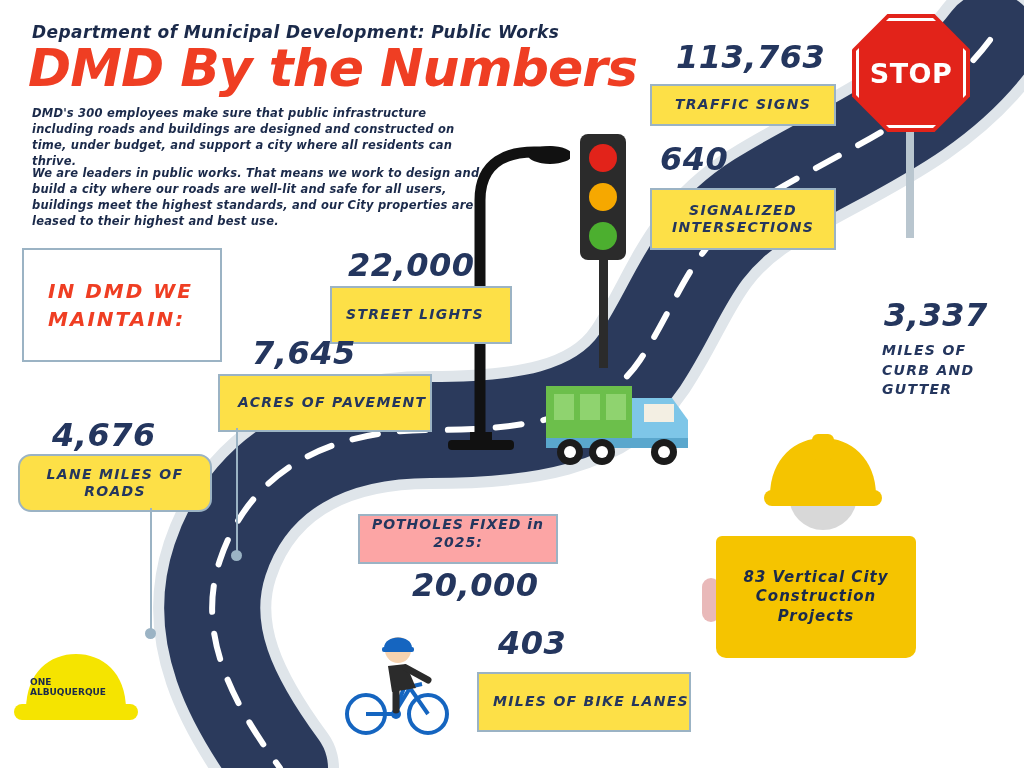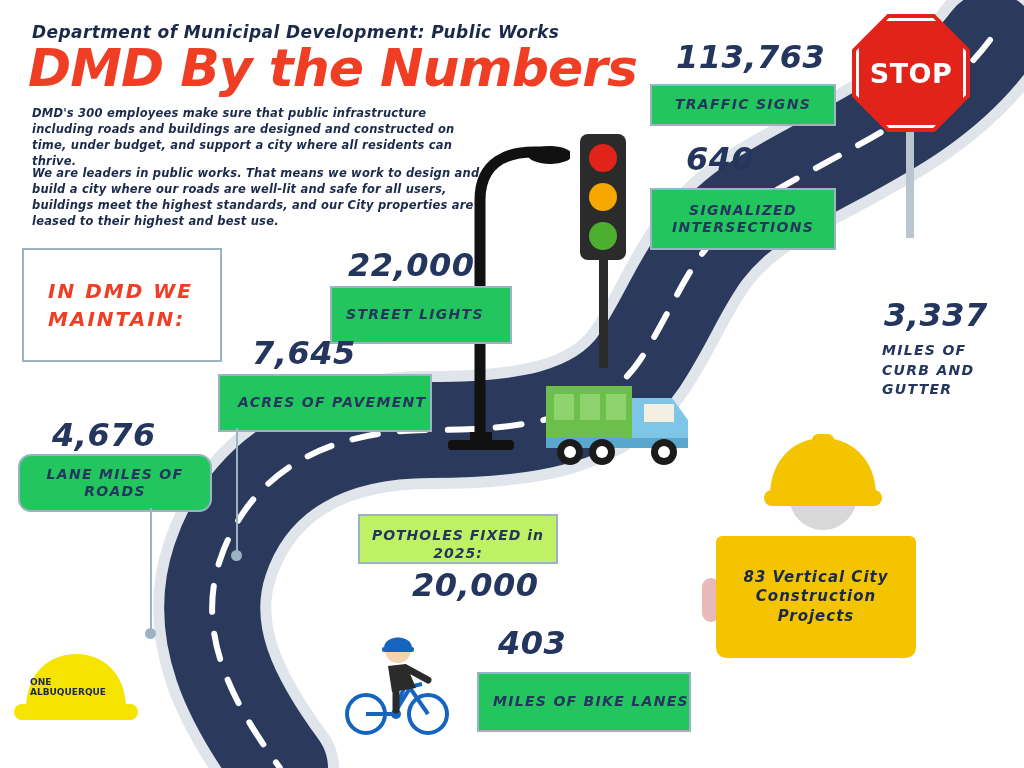--- a/index.html
+++ b/index.html
@@ -42,21 +42,21 @@
     letter-spacing:2px;line-height:1.4;text-align:left;padding-left:24px;
   }
 
   
   .stat-num{
     position:absolute;
     font-size:32px;font-weight:bold;font-style:italic;
     color:#24365e;letter-spacing:.5px;
   }
   .stat-box{
-    position:absolute;border:2px solid #9bb3c4;background:#22c55e;
+    position:absolute;border:2px solid #9bb3c4;background:#fde047;
     display:flex;align-items:center;justify-content:center;
     text-align:center;
   }
   .stat-label{
     font-size:14px;font-weight:bold;font-style:italic;
     color:#24365e;letter-spacing:1.3px;line-height:1.25;
   }
 
   
   .pin-line{position:absolute;width:2px;background:#9bb3c4;}
@@ -120,22 +120,22 @@
   }
 
   
   #dump-truck{left:540px;top:368px;width:160px;height:104px;}
 
   
   #cyclist{left:344px;top:618px;width:112px;height:122px;}
 
   
   #potholes-box{
-    left:358px;top:514px;width:196px;height:46px;border:2px solid #9bb3c4;background:#bef264;
-    display:flex;align-items:flex-end;justify-content:center;
+    left:358px;top:514px;width:196px;height:46px;border:2px solid #9bb3c4;background:#fca5a5;
+    display:flex;align-items:flex-start;justify-content:center;
   }
   #potholes-label{
     font-size:14px;font-weight:bold;font-style:italic;color:#24365e;letter-spacing:1px;line-height:1.25;text-align:center;
   }
 </style>
 </head>
 <body>
 
 <svg id="road-layer" viewBox="0 0 1024 768">
 
@@ -248,21 +248,21 @@
   <path d="M 16 70 C 16 32, 40 14, 66 14 C 92 14, 116 32, 116 70 Z" fill="#f5e400"></path>
   <rect x="4" y="64" width="124" height="16" rx="8" fill="#f5e400"></rect>
 </svg>
 <div id="abq-hat-text">ONE ALBUQUERQUE</div>
 
 <div class="stat-num" style="left:676px;top:38px;">113,763</div>
 <div class="stat-box" style="left:650px;top:84px;width:182px;height:38px;">
   <span class="stat-label">TRAFFIC SIGNS</span>
 </div>
 
-<div class="stat-num" style="left:686px;top:140px;">640</div>
+<div class="stat-num" style="left:660px;top:140px;">640</div>
 <div class="stat-box" style="left:650px;top:188px;width:182px;height:58px;">
   <span class="stat-label">SIGNALIZED INTERSECTIONS</span>
 </div>
 
 <div class="stat-num" style="left:884px;top:296px;">3,337</div>
 <div class="abs" style="left:882px;top:340px;width:130px;">
   <span class="stat-label">MILES OF CURB AND GUTTER</span>
 </div>
 
 <div class="stat-num" style="left:348px;top:246px;">22,000</div>

